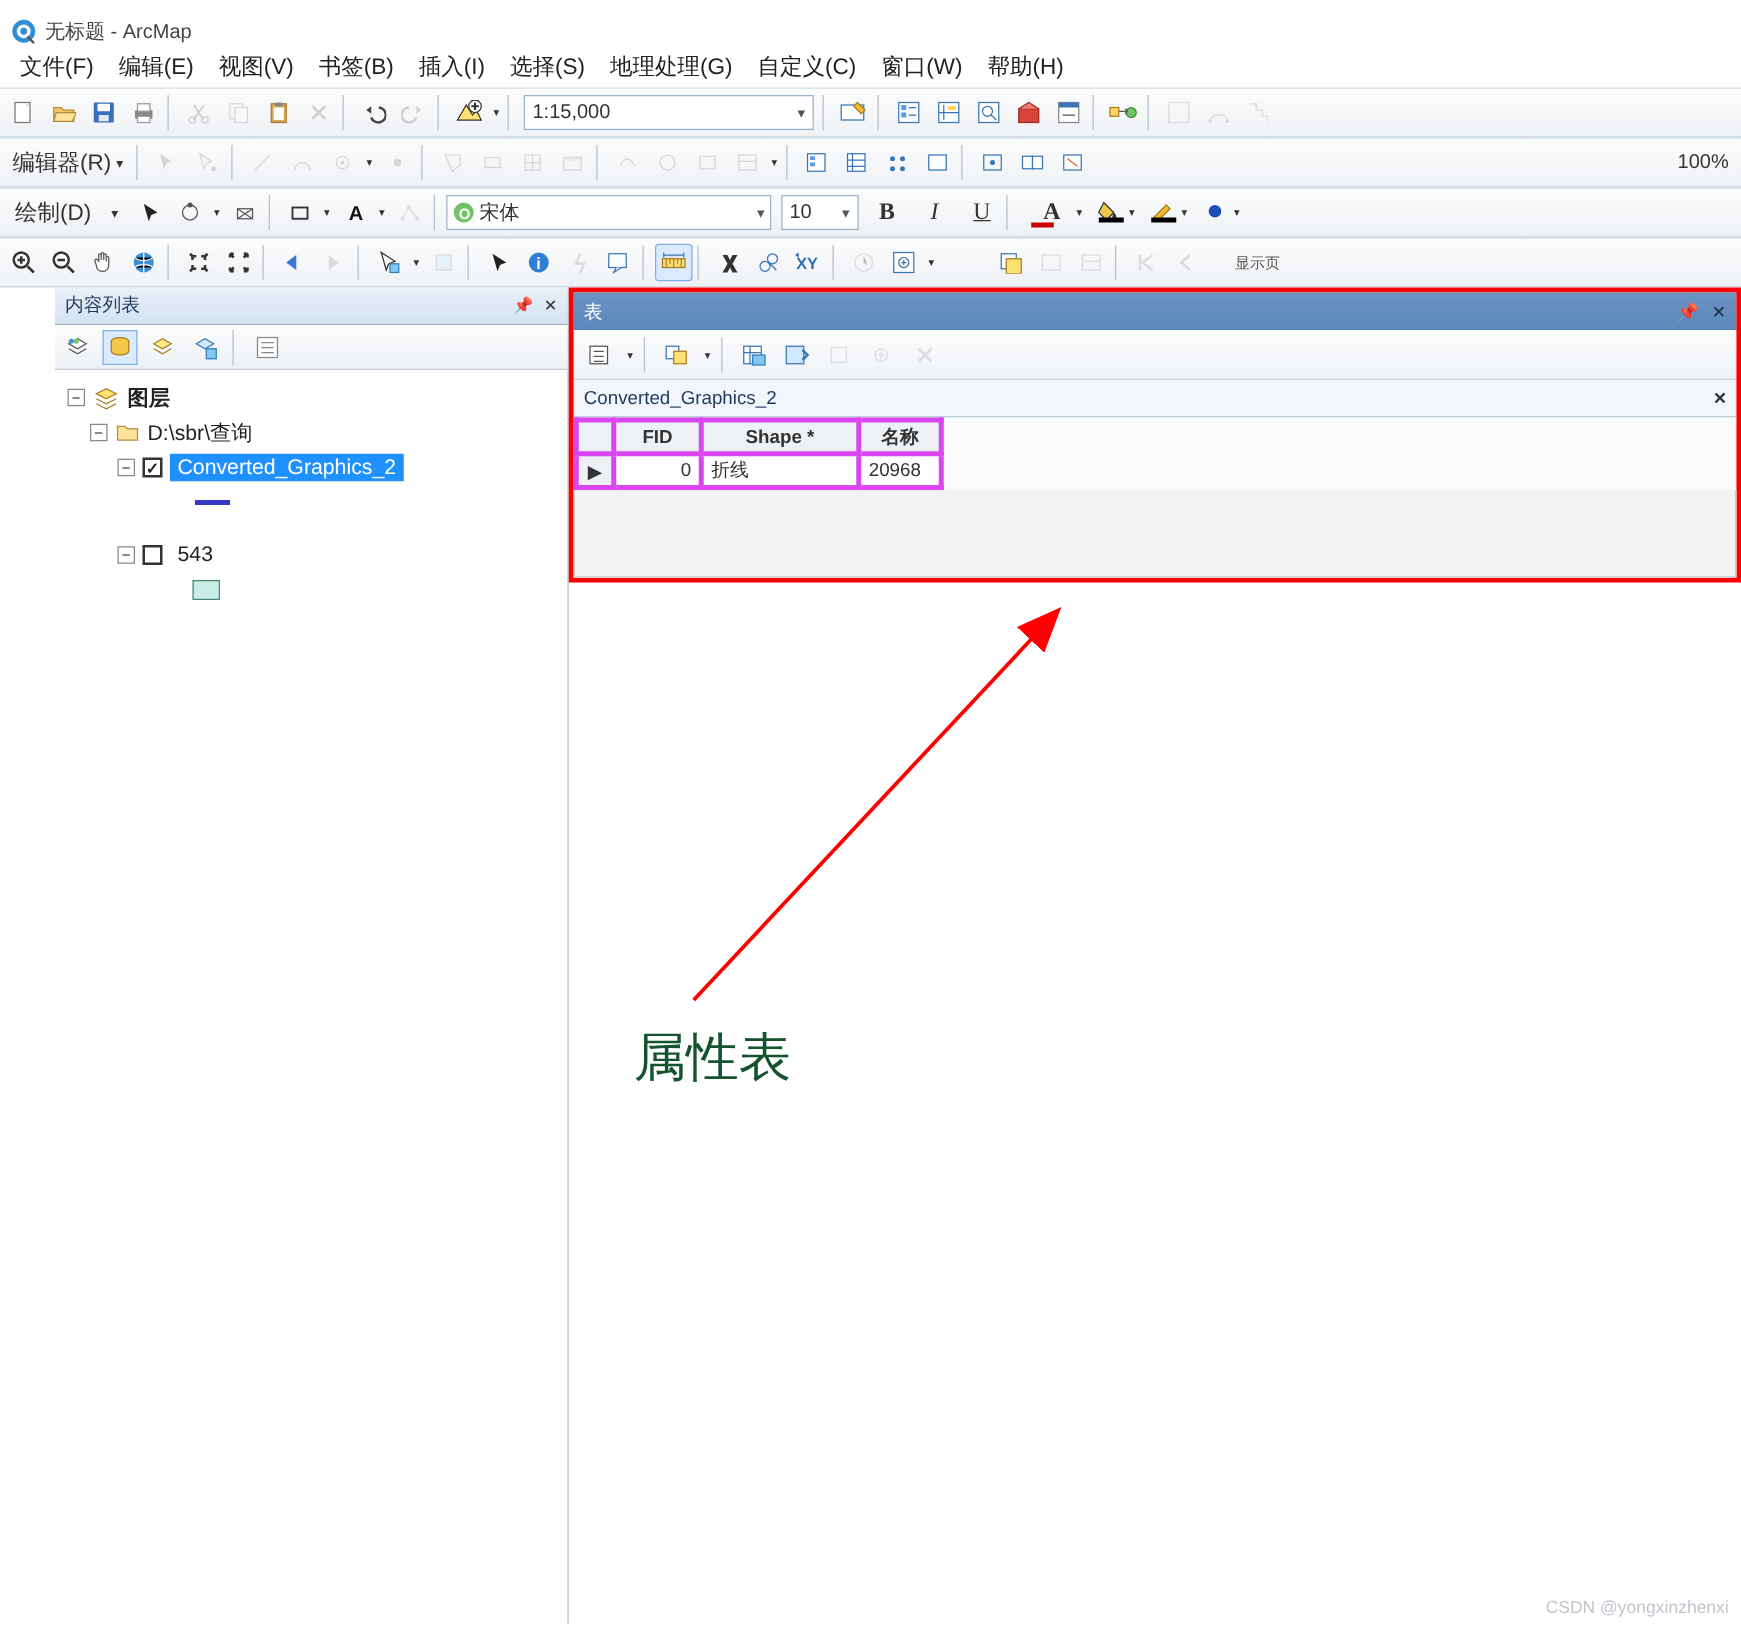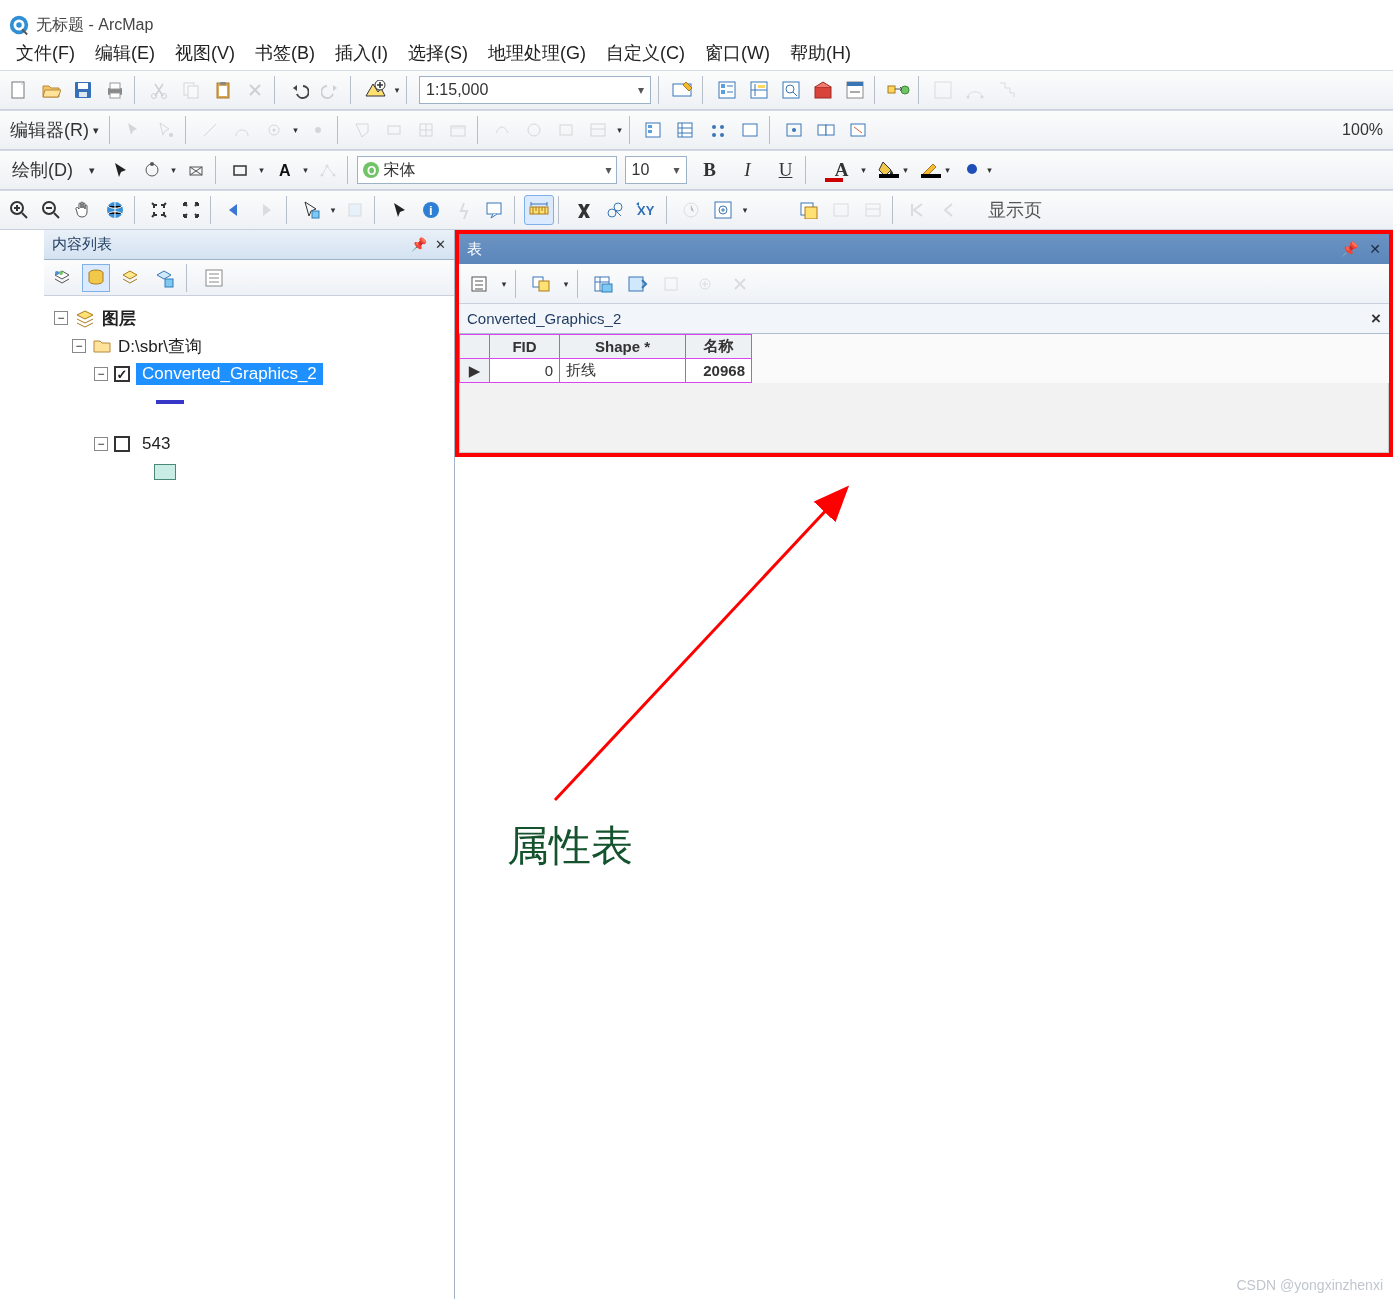--- a/index.html
+++ b/index.html
@@ -52,24 +52,24 @@
 
 .map-pane { flex:1; position:relative; background:#fff; }
 .table-window { position:absolute; left:0; top:0; right:0; border:4px solid #f00; }
 .tw-header { height:30px; background: linear-gradient(#6b93c2,#5b87bb); display:flex; align-items:center; padding:0 8px; color:#fff; font-size:15px;}
 .tw-header .controls{ margin-left:auto; display:flex; gap:10px; font-size:14px; color:#1b2c3f;}
 .tw-toolbar { height:40px; background: linear-gradient(#fcfcfc,#eef2f7); border-bottom:1px solid #c7d0db; display:flex; align-items:center; padding:0 6px; gap:4px;}
 .tw-tabstrip { height:30px; background:#f2f5f9; border-bottom:1px solid #aebecf; display:flex; align-items:center; padding:0 8px; font-size:15px; color:#1e3a5f;}
 .tw-tabstrip .x{margin-left:auto; font-weight:bold; color:#333; cursor:pointer; font-size:17px;}
 .tw-grid { background:#fafafa; }
 .tw-grid table { border-collapse:collapse; font-size:15px; }
-.tw-grid th,.tw-grid td{ border:1px solid #d946ef; padding:2px 6px; height:22px; background:#fff;}
+.tw-grid th,.tw-grid td{ border:4px solid #d946ef; padding:2px 6px; height:22px; background:#fff;}
 .tw-grid th{ background:#eef1f4; font-weight:bold; text-align:center;}
 .tw-grid .rowh{ background:#eef1f4; width:30px; text-align:center;}
-.col-fid{width:70px; text-align:right;} .col-shape{width:126px;} .col-name{width:66px; text-align:right;font-weight:bold;}
+.col-fid{width:70px; text-align:right;} .col-shape{width:126px;} .col-name{width:66px; text-align:left;}
 
 .annot-arrow { position:absolute; left:40px; top:230px; width:380px; height:350px; pointer-events:none;}
 .annot-text { position:absolute; left:52px; top:588px; color:#14532d; font-size:42px; }
 .watermark { position:absolute; right:10px; bottom:6px; font-size:14px; color:#c0c6cd; }
 svg{display:block;}
 </style>
 </head>
 <body>
 
 <div class="titlebar">
@@ -628,21 +628,21 @@
       <svg width="16" height="16">
         <path d="M13 2L5 8l8 6M3 2v12" stroke="#aaa" stroke-width="2" fill="none"></path>
       </svg>
     </span>
   <span class="tb-btn disabled">
       <svg width="16" height="16">
         <path d="M11 2L4 8l7 6" stroke="#aaa" stroke-width="2" fill="none"></path>
       </svg>
     </span>
   <span style="width:20px"></span>
-  <span style="font-size:18px;color:#555;">显示页</span>
+  <span style="font-size:12px;color:#555;">显示页</span>
 </div>
 
 <div class="main">
 
   <div class="toc-pane">
     <div class="pane-header">
       <span class="title">内容列表</span>
       <span class="controls">
         <span>📌</span>
         <span>✕</span>

